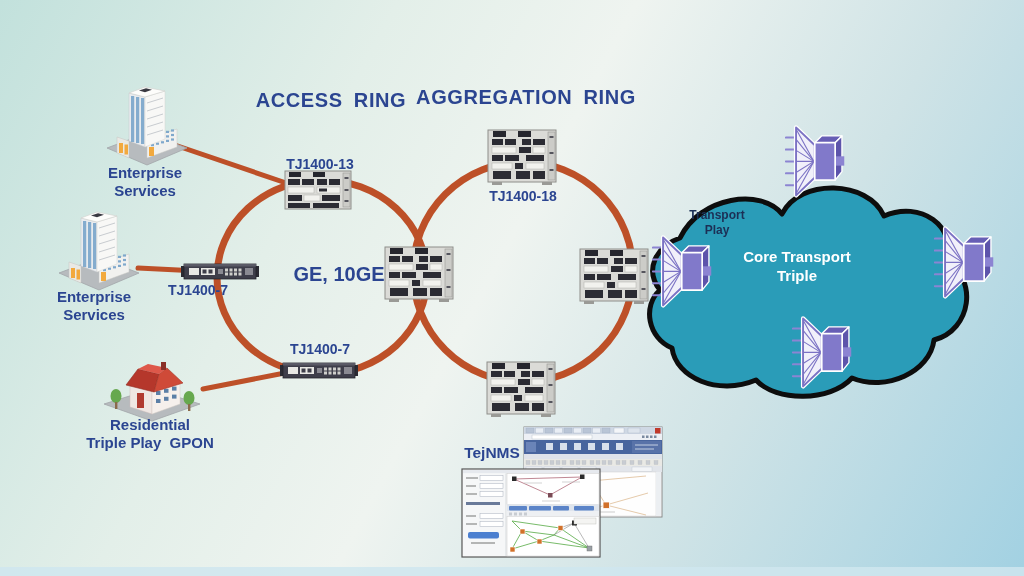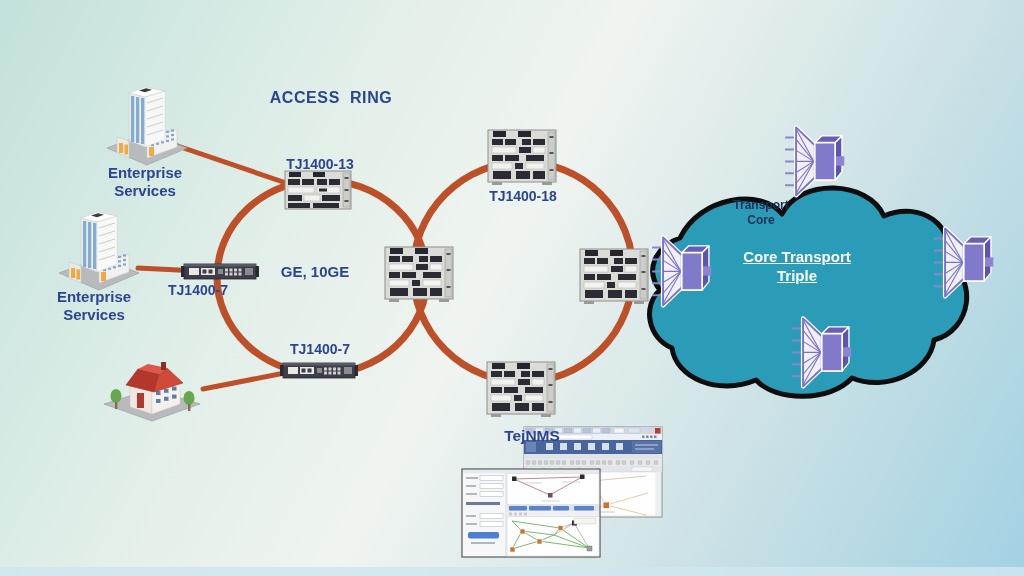--- a/index.html
+++ b/index.html
@@ -10,23 +10,23 @@
     font-family:"Liberation Sans", sans-serif;
     background:linear-gradient(118deg,#c2e1dc 0%,#e3efe9 30%,#eff4f0 48%,#cfe3e6 72%,#a2d1e2 100%);
   }
   #gfx{position:absolute;left:0;top:0;z-index:1;}
   .lbl{
     position:absolute;z-index:5;
     transform:translateX(-50%);
     color:#2b4591;font-weight:bold;
     text-align:center;white-space:pre;line-height:1.18;
   }
-  .ring-title{font-size:16px;letter-spacing:.6px;word-spacing:5px;text-align:center;}
+  .ring-title{font-size:20px;letter-spacing:.6px;word-spacing:5px;text-align:center;}
   .dev-label{font-size:14px;}
-  .speed-label{font-size:15px;}
+  .speed-label{font-size:20px;margin-left:24px;}
   .endpoint-label{font-size:15px;}
   .cloud-node-label{font-size:12px;color:#1c2f55;line-height:1.25;}
   .cloud-title{font-size:15px;color:#ffffff;line-height:1.25;}
   .nms-title{font-size:15.5px;}
 </style>
 </head>
 <body>
 
 <div id="stage">
 
@@ -404,28 +404,30 @@
       <rect x="96" y="56.5" width="5" height="5" fill="#d2712a" stroke="#ffffff" stroke-width="0.6"></rect>
       <rect x="110" y="51.5" width="5" height="5" fill="#2b2b2b"></rect>
       <rect x="125" y="77" width="5" height="5" fill="#9aa0a6" stroke="#666" stroke-width="0.4"></rect>
       <rect x="112" y="49" width="22" height="6" fill="#f4f4f2" stroke="#b8b8b4" stroke-width="0.4"></rect>
     </g>
 
     <rect x="0" y="567" width="1024" height="9" fill="#cfe6ee" opacity="0.85"></rect>
   </svg>
 
   <div class="lbl ring-title" style="left:331px;top:89px;">ACCESS RING</div>
+  <div class="lbl ring-title" style="left:526px;top:86px;">AGGREGATION RING</div>
 
   <div class="lbl dev-label" style="left:320px;top:156px;text-align:center;">TJ1400-13</div>
   <div class="lbl dev-label" style="left:523px;top:188px;">TJ1400-18</div>
   <div class="lbl dev-label" style="left:198px;top:282px;">TJ1400-7</div>
   <div class="lbl dev-label" style="left:320px;top:341px;">TJ1400-7</div>
 
   <div class="lbl speed-label" style="left:315px;top:263px;">GE, 10GE</div>
 
   <div class="lbl endpoint-label" style="left:145px;top:164px;"><span>Enterprise</span><br><span>Services</span></div>
   <div class="lbl endpoint-label" style="left:94px;top:288px;"><span>Enterprise</span><br><span>Services</span></div>
-
-  <div class="lbl cloud-node-label" style="left:717px;top:198px;margin-left:44px;"><span>Transport</span><br><span>Core</span></div>
-  <div class="lbl cloud-title" style="left:797px;top:248px;text-decoration:underline;"><span>Core Transport</span><br><span>Triple</span></div>
-
-  <div class="lbl nms-title" style="left:492px;top:427px;margin-left:40px;">TejNMS</div>
+  <div class="lbl endpoint-label" style="left:150px;top:416px;"><span>Residential</span><br><span>Triple Play  GPON</span></div>
+
+  <div class="lbl cloud-node-label" style="left:717px;top:208px;"><span>Transport</span><br><span>Play</span></div>
+  <div class="lbl cloud-title" style="left:797px;top:248px;"><span>Core Transport</span><br><span>Triple</span></div>
+
+  <div class="lbl nms-title" style="left:492px;top:444px;">TejNMS</div>
 </div>
 
 </body></html>

